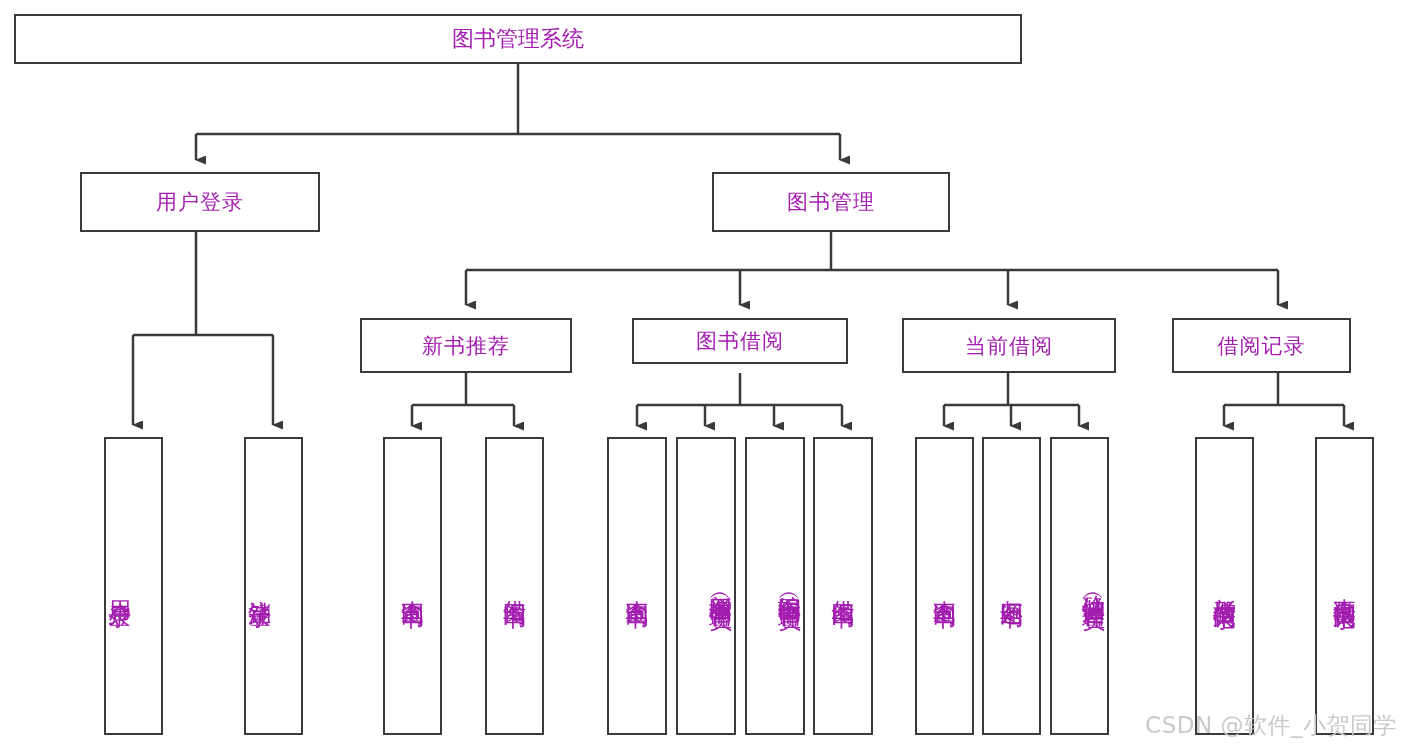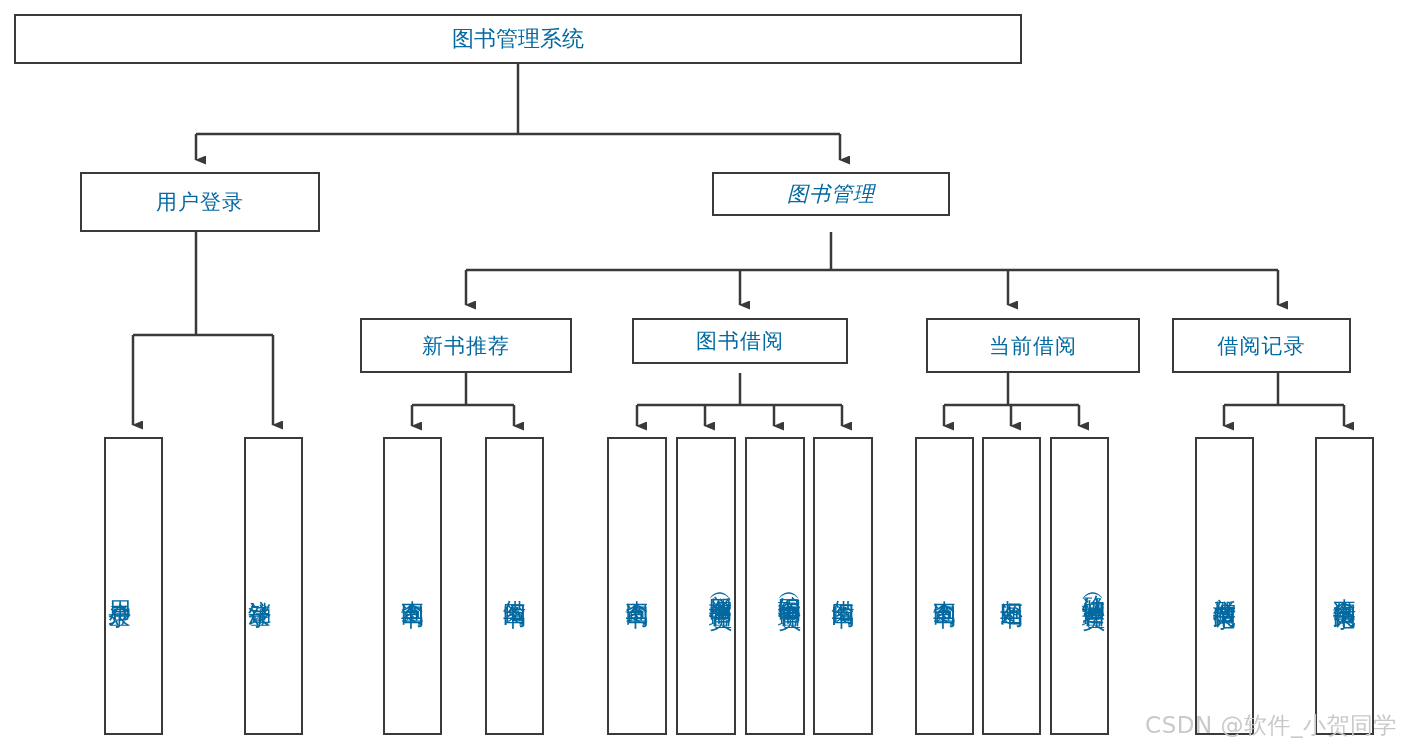--- a/index.html
+++ b/index.html
@@ -3,21 +3,21 @@
 <meta charset="utf-8">
 <style>
   html,body{margin:0;padding:0;background:#ffffff;}
   body{width:1405px;height:747px;overflow:hidden;
        font-family:"DejaVu Sans","Liberation Sans",sans-serif;}
   #stage{position:relative;width:1405px;height:747px;background:#ffffff;}
   svg.wires{position:absolute;left:0;top:0;width:1405px;height:747px;}
 
   .node{position:absolute;box-sizing:border-box;background:#ffffff;
         border:2.5px solid #3a3a3a;display:flex;align-items:center;
-        justify-content:center;color:#0369a1;}
+        justify-content:center;color:#a21caf;}
   .node.h{font-size:21px;letter-spacing:1px;}
   .node.root{font-size:22px;}
 
   
   .node.v{writing-mode:vertical-rl;text-orientation:upright;
           font-size:23px;line-height:1.18;letter-spacing:2px;
           padding:6px 0;}
   .node.v.mid{align-items:center;}
   .node.v.bot{align-items:flex-end;}
   .node.v.top{align-items:flex-start;}
@@ -77,25 +77,25 @@
       <path d="M1278,373 L1278,405"></path>
       <path d="M1224,405 L1344,405"></path>
       <path d="M1224,405 L1224,426" marker-end="url(#arw)"></path>
       <path d="M1344,405 L1344,426" marker-end="url(#arw)"></path>
     </g>
   </svg>
 
   <div class="node root" style="left:14px;top:14px;width:1008px;height:50px;">图书管理系统</div>
 
   <div class="node h" style="left:80px;top:172px;width:240px;height:60px;">用户登录</div>
-  <div class="node h" style="left:712px;top:172px;width:238px;height:44px;font-style:italic;">图书管理</div>
+  <div class="node h" style="left:712px;top:172px;width:238px;height:60px;">图书管理</div>
 
   <div class="node h" style="left:360px;top:318px;width:212px;height:55px;">新书推荐</div>
   <div class="node h" style="left:632px;top:318px;width:216px;height:46px;">图书借阅</div>
-  <div class="node h" style="left:902px;top:318px;width:214px;height:55px;margin-left:24px;">当前借阅</div>
+  <div class="node h" style="left:902px;top:318px;width:214px;height:55px;">当前借阅</div>
   <div class="node h" style="left:1172px;top:318px;width:179px;height:55px;">借阅记录</div>
 
   <div class="node v bot" style="left:104px;top:437px;width:59px;height:298px;">
     <span class="vtext">用户登录</span>
   </div>
   <div class="node v bot" style="left:244px;top:437px;width:59px;height:298px;">
     <span class="vtext">注销登录</span>
   </div>
 
   <div class="node v mid" style="left:383px;top:437px;width:59px;height:298px;">

